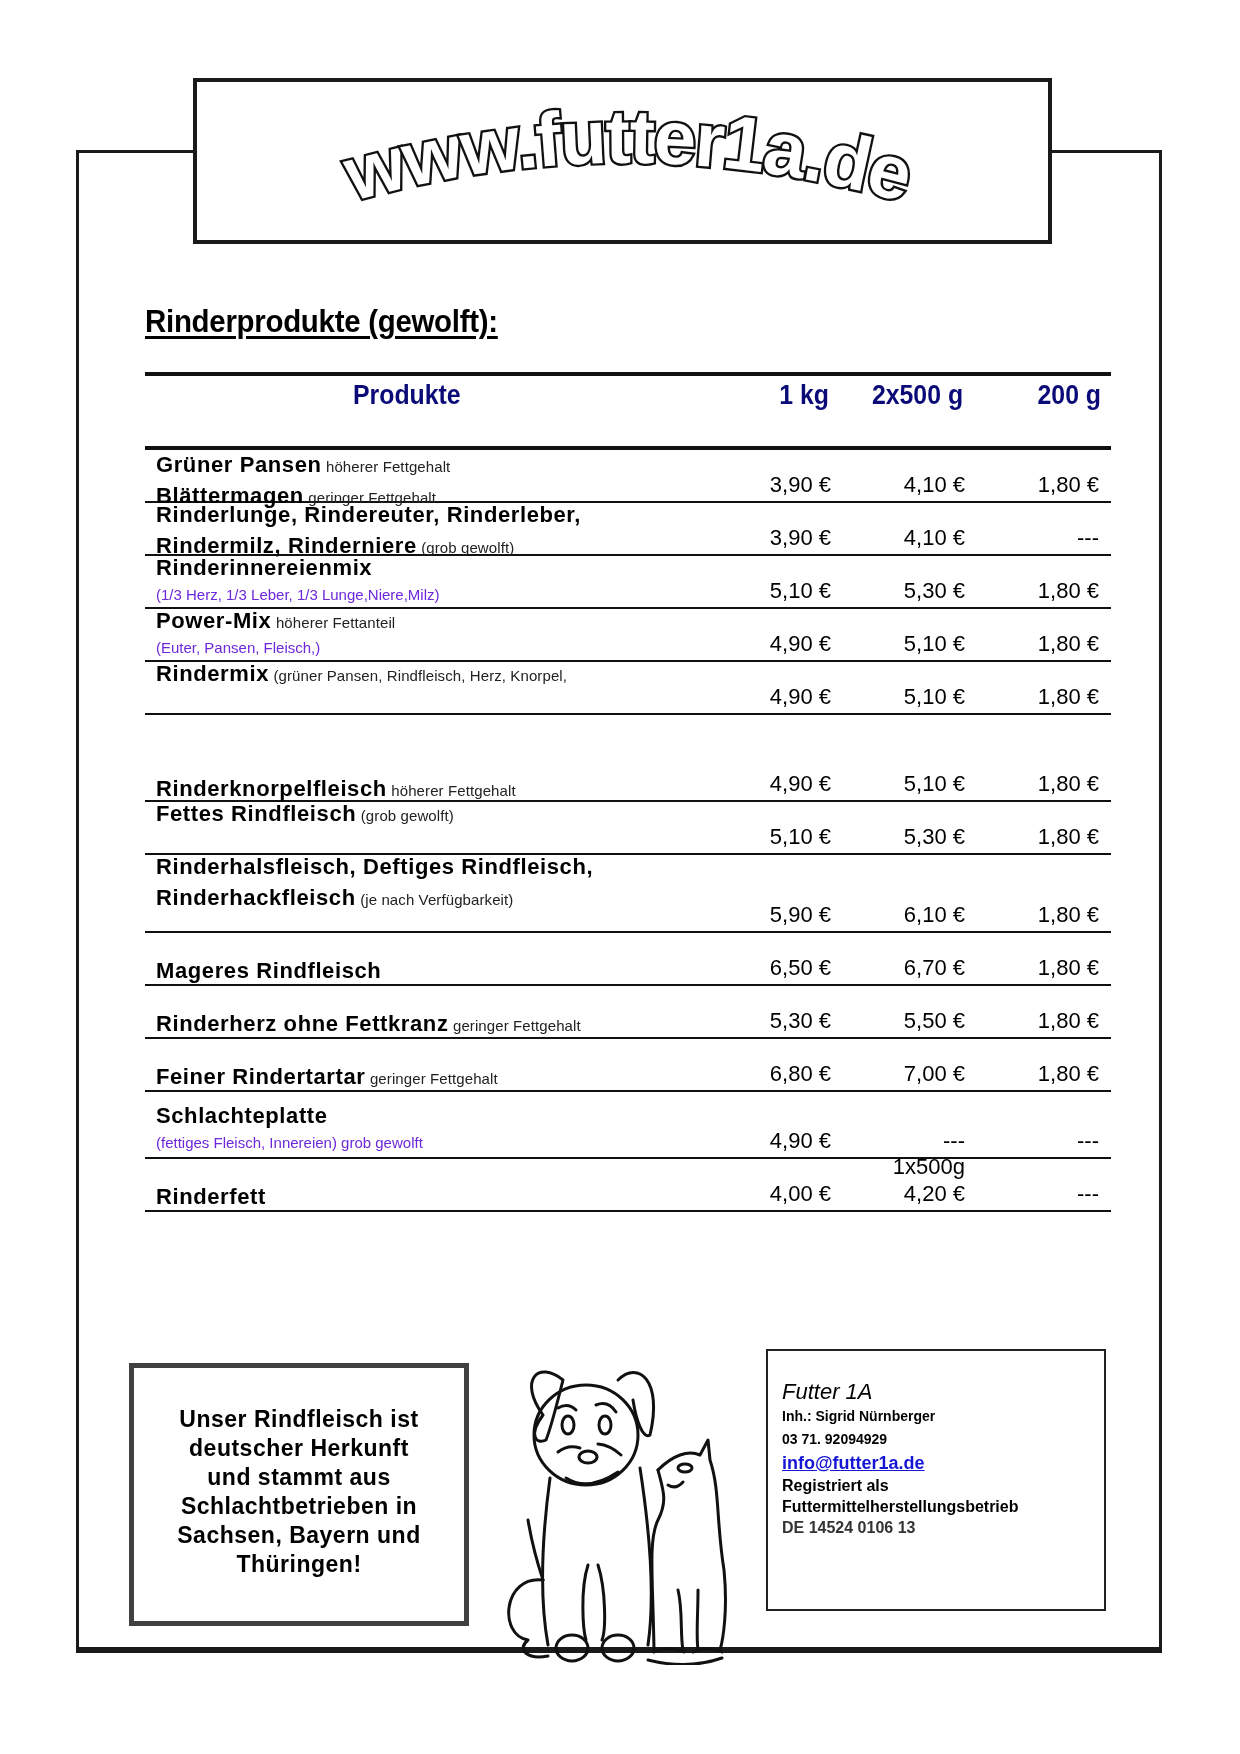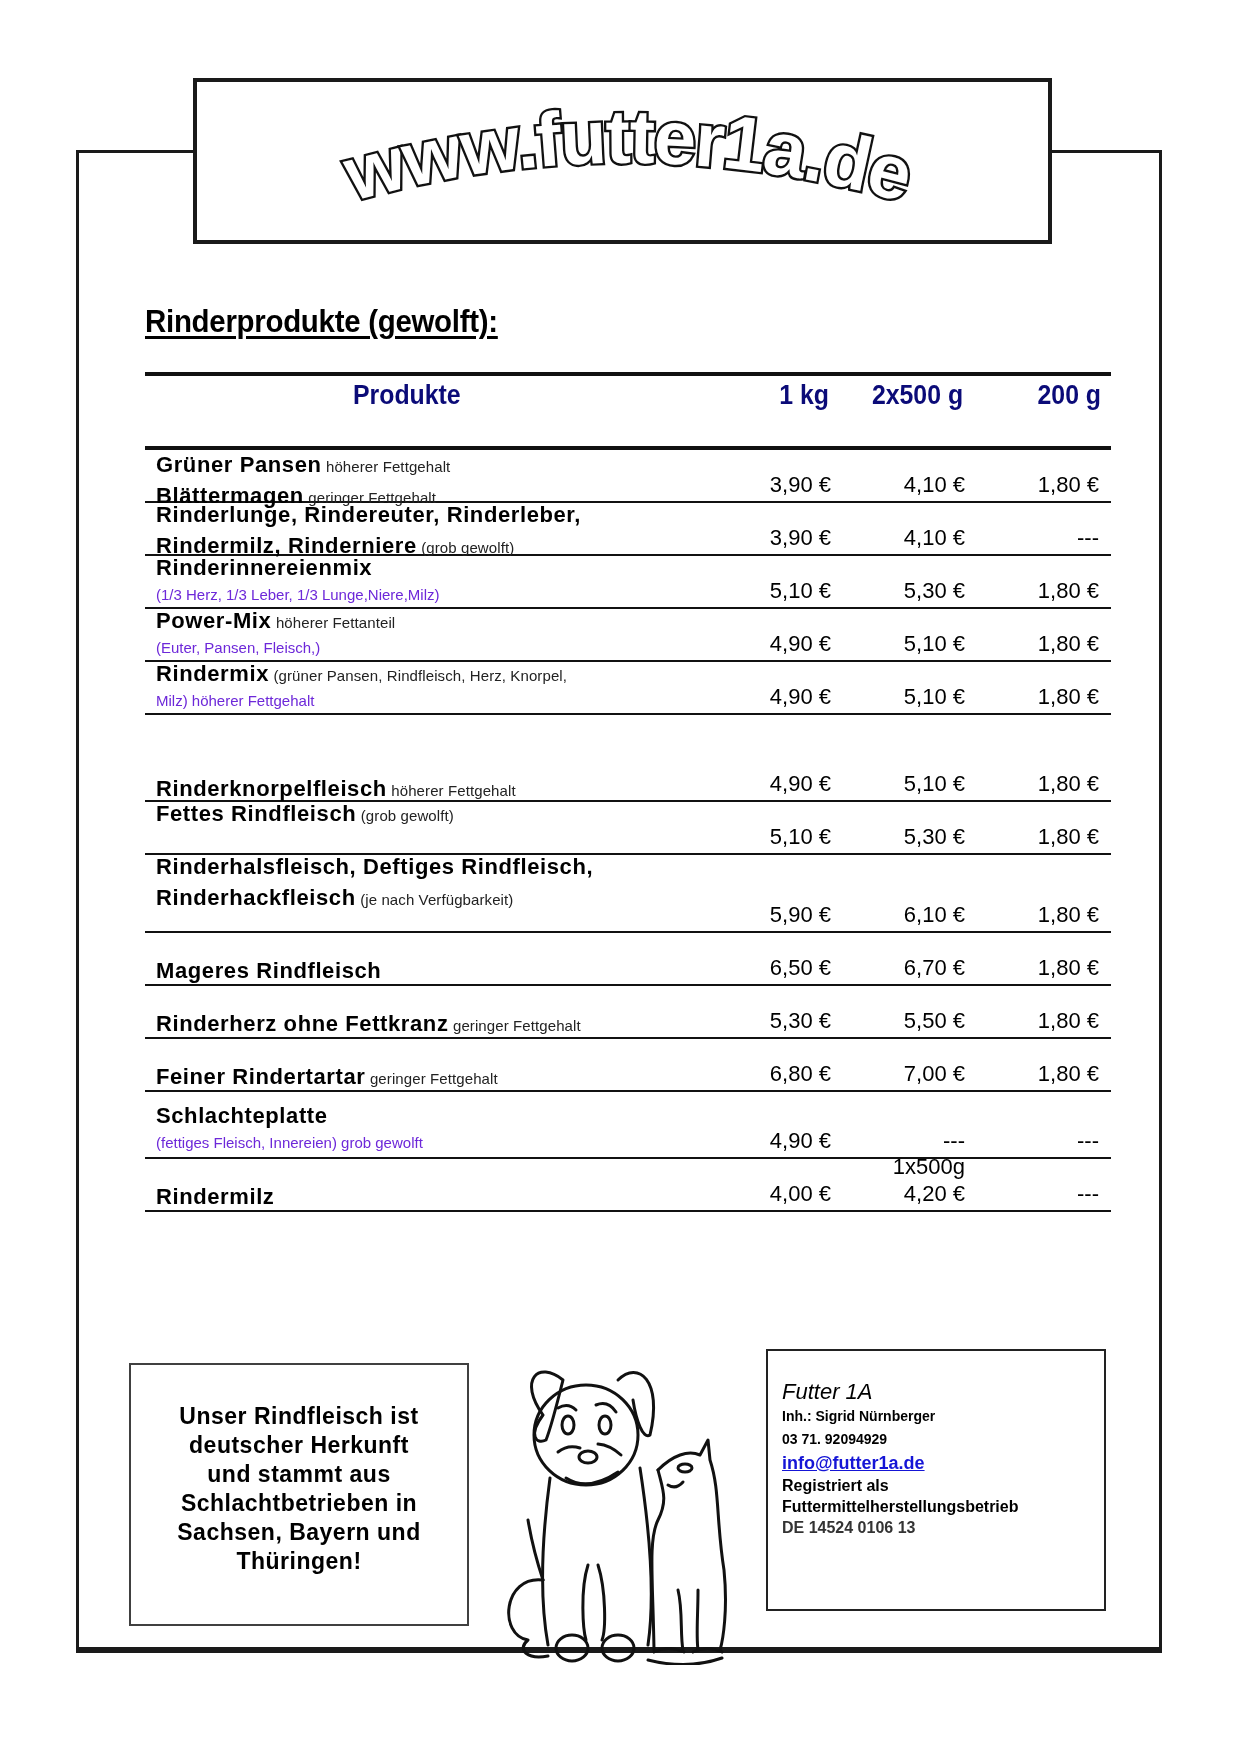--- a/index.html
+++ b/index.html
@@ -37,21 +37,21 @@
   .pnote { font-size: 15px; color: #222; letter-spacing: 0.1px; }
   .psub { font-size: 15px; color: #6d28d9; line-height: 22px; white-space: nowrap; }
   .price { position: absolute; bottom: 3px; font-size: 22px; text-align: right; white-space: nowrap; }
   .p1 { right: 280px; }
   .p2 { right: 146px; }
   .p3 { right: 12px; }
   .price-top { position: absolute; bottom: 30px; right: 146px; font-size: 22px; }
 
   
   .origin-box { position: absolute; left: 129px; top: 1363px; width: 340px; height: 263px;
-                border: 2px solid #404040; box-sizing: border-box; background: #fff; }
+                border: 5px solid #404040; box-sizing: border-box; background: #fff; }
   .origin-text { position: absolute; left: 0; right: 0; top: 37px; text-align: center;
                  font-size: 23px; font-weight: bold; line-height: 29px; letter-spacing: 0.5px; }
 
   .contact-box { position: absolute; left: 766px; top: 1349px; width: 340px; height: 262px;
                  border: 2px solid #222; box-sizing: border-box; background: #fff; padding: 28px 14px; }
   .c-name { font-size: 22px; font-style: italic; line-height: 26px; }
   .c-line { font-size: 14px; font-weight: bold; line-height: 23px; }
   .c-mail { font-size: 18px; font-weight: bold; line-height: 24px; color: #1515d6; text-decoration: underline; }
   .c-reg { font-size: 16px; font-weight: bold; line-height: 21px; }
   .c-id { font-size: 16px; font-weight: bold; color: #333; line-height: 21px; }
@@ -118,21 +118,20 @@
           <div class="pline"><span class="pname">Power-Mix</span> <span class="pnote">höherer Fettanteil</span></div>
           <div class="psub">(Euter, Pansen, Fleisch,)</div>
         </div>
         <div class="price p1">4,90 €</div>
         <div class="price p2">5,10 €</div>
         <div class="price p3">1,80 €</div>
       </div>
       <div class="trow" style="height: 53px;">
         <div class="prod" style="top: -3px;">
           <div class="pline"><span class="pname">Rindermix</span> <span class="pnote">(grüner Pansen, Rindfleisch, Herz, Knorpel,</span></div>
-          <div class="psub"> Milz) höherer Fettgehalt</div>
         </div>
         <div class="price p1">4,90 €</div>
         <div class="price p2">5,10 €</div>
         <div class="price p3">1,80 €</div>
       </div>
       <div class="trow" style="height: 53px; margin-top: 34px;">
         <div class="prod" style="top: 25px;">
           <div class="pline"><span class="pname">Rinderknorpelfleisch</span> <span class="pnote">höherer Fettgehalt</span></div>
         </div>
         <div class="price p1">4,90 €</div>
@@ -184,21 +183,21 @@
         <div class="prod" style="top: -3px;">
           <div class="pline"><span class="pname">Schlachteplatte</span></div>
           <div class="psub">(fettiges Fleisch, Innereien) grob gewolft</div>
         </div>
         <div class="price p1">4,90 €</div>
         <div class="price p2">---</div>
         <div class="price p3">---</div>
       </div>
       <div class="trow" style="height: 53px;">
         <div class="prod" style="top: 23px;">
-          <div class="pline"><span class="pname">Rindermilz</span></div>
+          <div class="pline"><span class="pname">Rinderfett</span></div>
         </div>
         <div class="price p1">4,00 €</div>
         <div class="price p2">4,20 €</div>
         <div class="price p3">---</div>
         <div class="price-top">1x500g</div>
       </div>
     </div>
 </div>
 
 <div class="origin-box">

